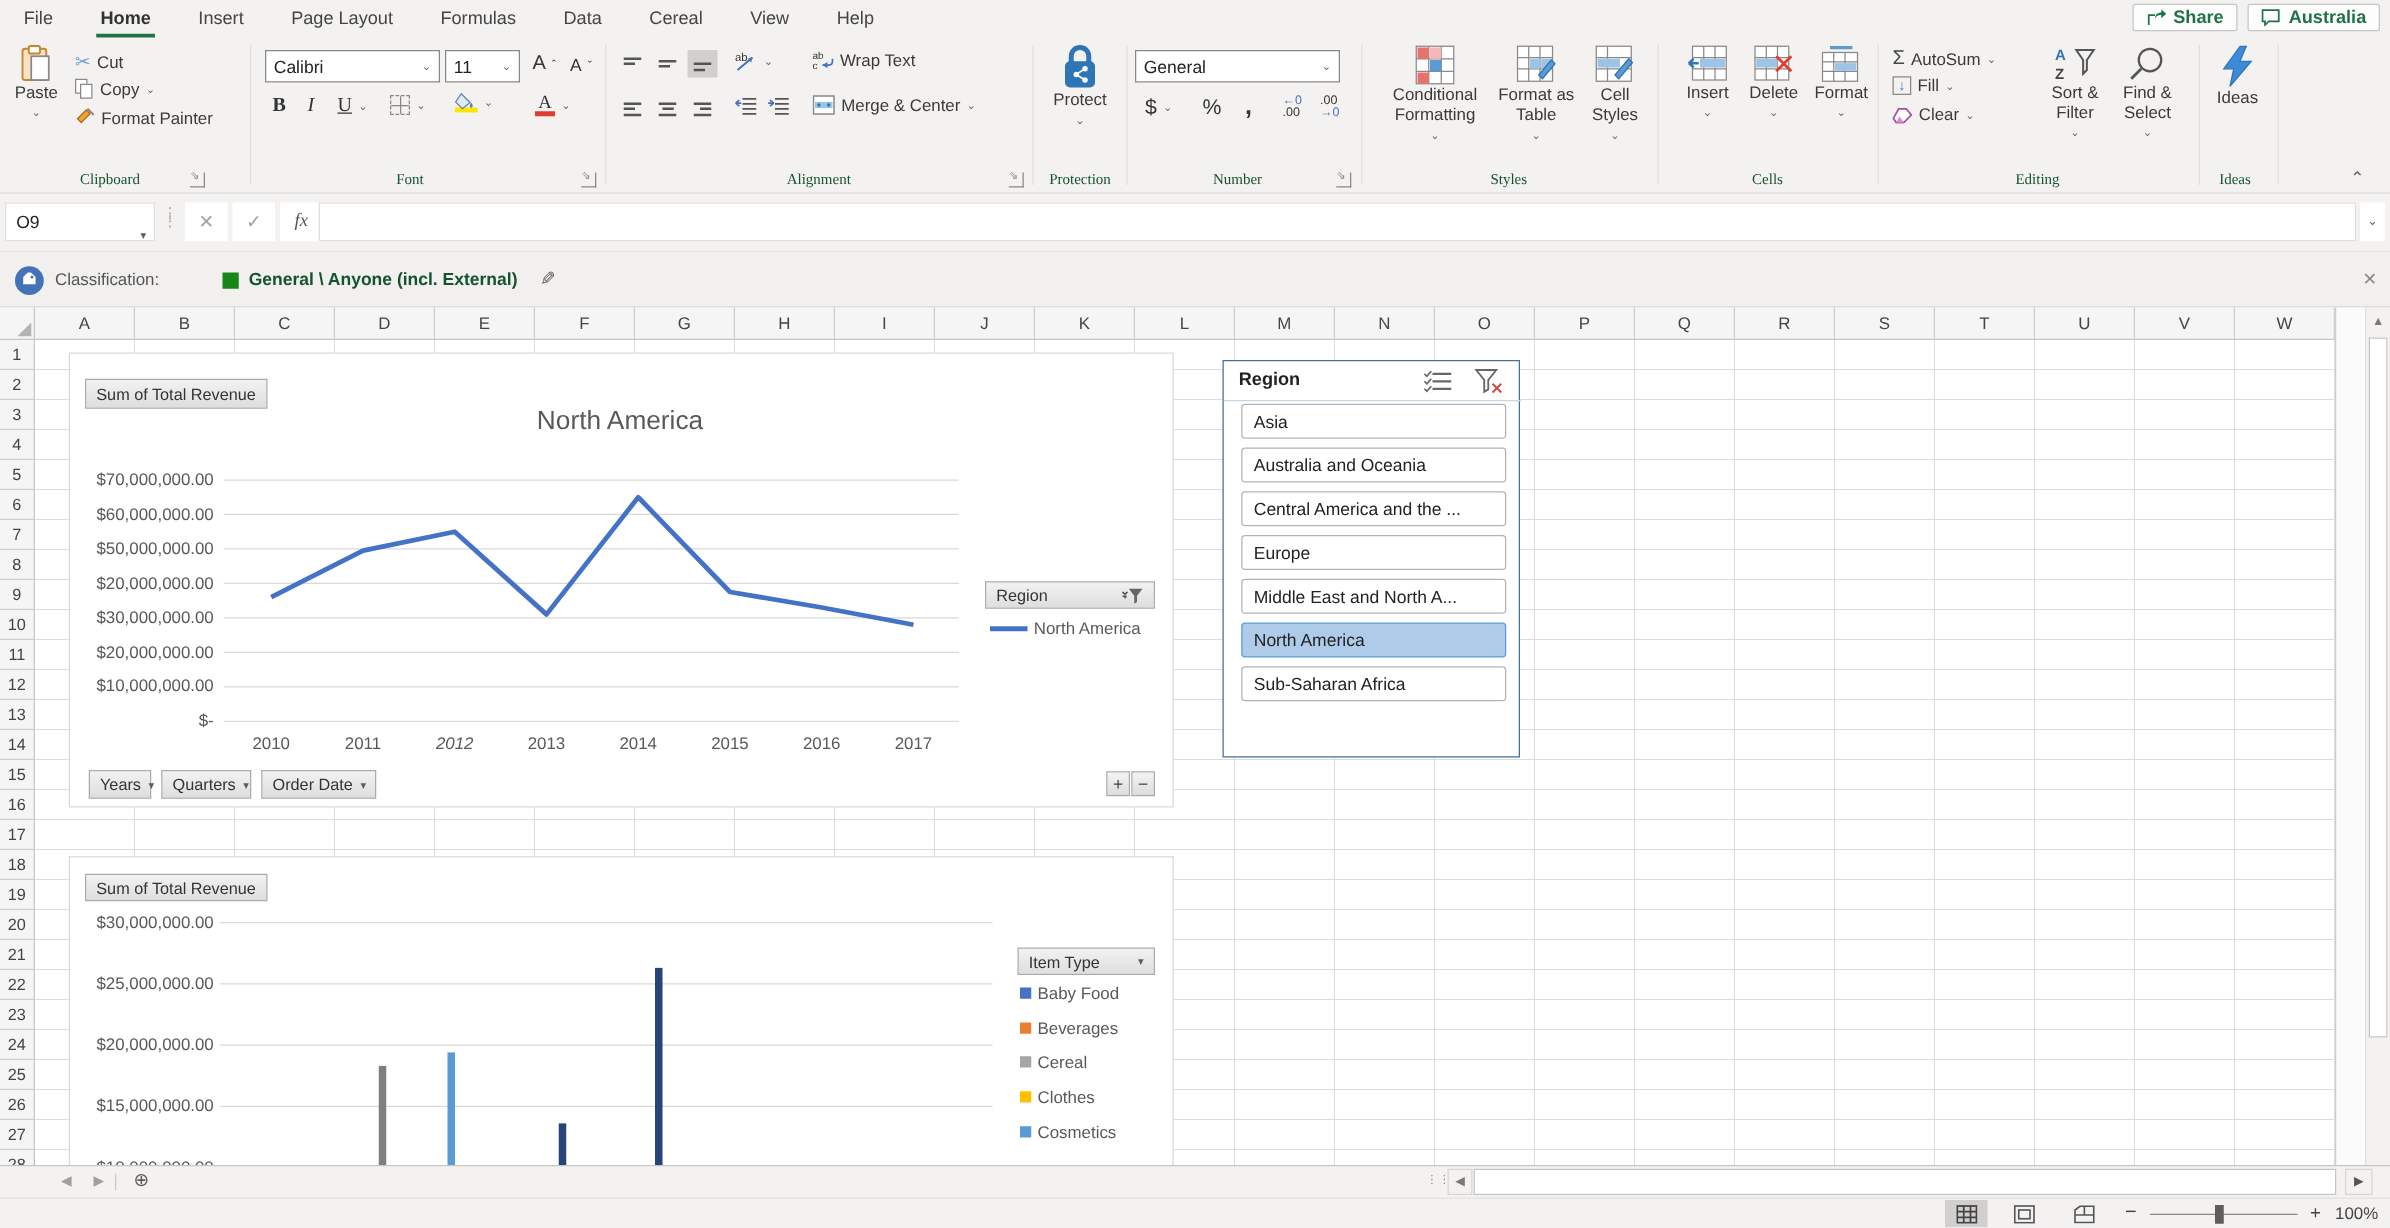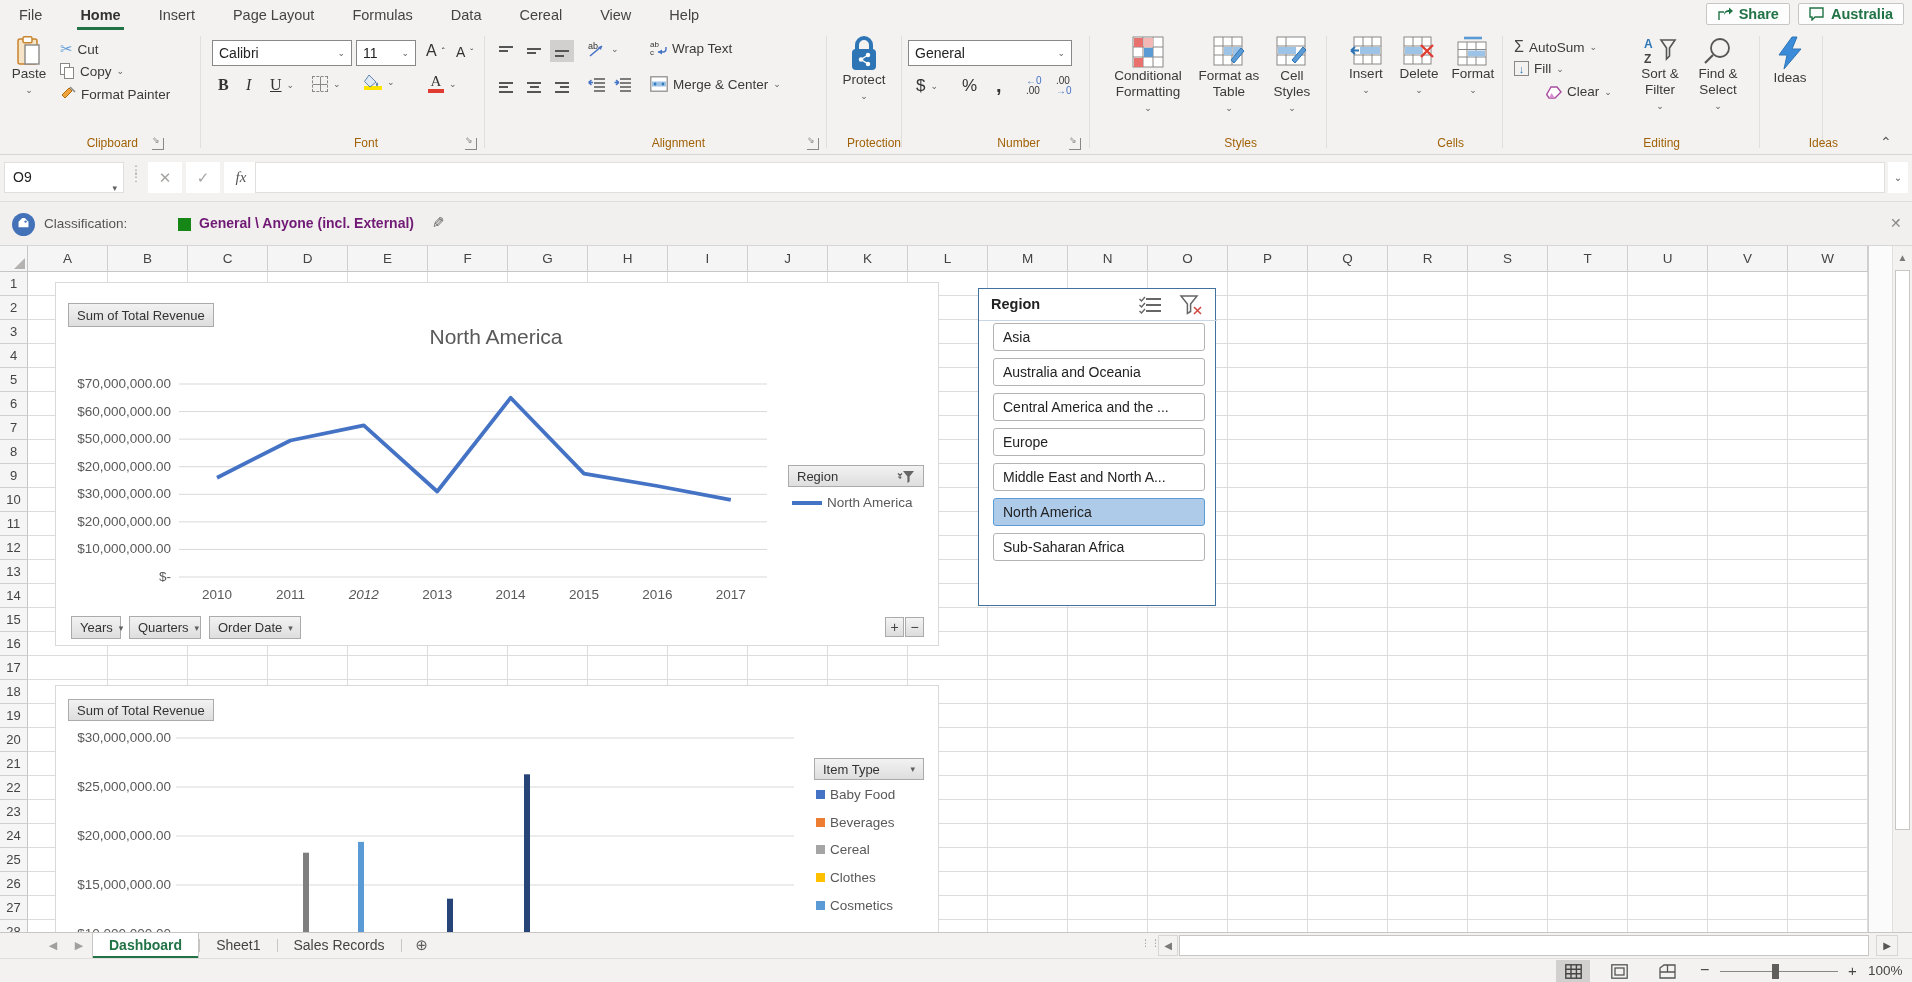--- a/index.html
+++ b/index.html
@@ -12,21 +12,21 @@
 
   
   #ribbon { position:absolute; left:0; top:0; width:1912px; height:155px; background:#f3f2f1; border-bottom:1px solid #d8d6d4; }
   #tabrow { position:absolute; left:0; top:0; width:1912px; height:32px; display:flex; align-items:center; }
   .rtab { padding:0 19px; font-size:14.5px; color:#444; height:32px; line-height:30px; position:relative; cursor:default; }
   .rtab.active { font-weight:bold; color:#217346; color:#333; }
   .rtab.active:after { content:""; position:absolute; left:16px; right:16px; bottom:2px; height:3px; background:#217346; }
   #tabrow-right { position:absolute; right:8px; top:3px; display:flex; gap:8px; }
   .pillbtn { display:flex; align-items:center; gap:6px; border:1px solid #c8c6c4; background:#fdfdfd; border-radius:2px; padding:2px 10px; font-size:14.5px; font-weight:bold; color:#217346; }
   .grp-divider { position:absolute; top:36px; height:112px; width:1px; background:#e1dfdd; }
-  .grp-label { position:absolute; top:136px; font-size:12px; color:#a16207; text-align:right; }
+  .grp-label { position:absolute; top:136px; font-size:12px; color:#14532d; text-align:center;font-family:Liberation Serif, serif; }
   .launcher { position:absolute; top:138px; width:12px; height:12px; border-right:1.5px solid #8a8886; border-bottom:1.5px solid #8a8886; font-size:9px; color:#8a8886; }
   .launcher:after{ content:"⇘"; position:absolute; left:0; top:-3px; }
   .ribbtn-sm { position:absolute; display:flex; align-items:center; gap:5px; font-size:13.5px; color:#3b3a39; white-space:nowrap; }
   .bigbtn { position:absolute; display:flex; flex-direction:column; align-items:center; font-size:13.5px; color:#3b3a39; text-align:center; line-height:16px; }
   .chev { font-size:9px; color:#605e5c; }
   .combo { position:absolute; background:#fff; border:1px solid #8a8886; display:flex; align-items:center; justify-content:space-between; padding:0 6px; font-size:14px; color:#222; }
   .fmt-letter { font-size:16px; font-family:"Liberation Serif", serif; color:#333; }
   .lines { display:inline-block; }
   .lines i { display:block; background:#555; height:2px; margin:2.5px 0; }
   .iconbox { display:flex; align-items:center; justify-content:center; }
@@ -38,21 +38,21 @@
   #namebox .chev { position:absolute; right:6px; top:11px; }
   .fbtn { position:absolute; top:7px; width:34px; height:31px; text-align:center; line-height:31px; font-size:15px; color:#a5a3a1; background:#fff; }
   #fx-input { position:absolute; left:255px; top:7px; width:1630px; height:31px; background:#fff; border:1px solid #e1dfdd; }
   #fbar-expand { position:absolute; left:1888px; top:7px; width:20px; height:31px; background:#fff; text-align:center; line-height:31px; font-size:10px; color:#605e5c; }
 
   
   #classbar { position:absolute; left:0; top:202px; width:1912px; height:44px; background:#f1f0ef; border-bottom:1px solid #d8d6d4; display:flex; align-items:center; }
   #class-circle { position:absolute; left:12px; top:11px; width:23px; height:23px; border-radius:50%; background:#4472b8; display:flex; align-items:center; justify-content:center; }
   #class-label { position:absolute; left:44px; font-size:13.5px; color:#555; top:14px; }
   #class-square { position:absolute; left:178px; top:16px; width:13px; height:13px; background:#168716; }
-  #class-value { position:absolute; left:199px; top:13px; font-size:14px; font-weight:bold; color:#701a75; }
+  #class-value { position:absolute; left:199px; top:13px; font-size:14px; font-weight:bold; color:#14532d; }
   #class-edit { position:absolute; left:432px; top:12px; font-size:15px; color:#605e5c; transform:scaleX(-1); }
   #class-close { position:absolute; left:1890px; top:13px; font-size:14px; color:#8a8886; }
 
   
   #grid-corner { position:absolute; left:0; top:246px; width:28px; height:26px; background:#f5f5f5; border-right:1px solid #c6c6c6; border-bottom:1px solid #c6c6c6; }
   #grid-corner:after { content:""; position:absolute; right:2px; bottom:2px; border-left:11px solid transparent; border-bottom:11px solid #b5b3b1; }
   #colheads { position:absolute; left:28px; top:246px; height:26px; display:flex; }
   .colhead { width:80px; height:26px; background:#f5f5f5; border-right:1px solid #d0cece; border-bottom:1px solid #c6c6c6; text-align:center; line-height:26px; font-size:13.5px; color:#444; }
   #rowheads { position:absolute; left:0; top:272px; width:28px; }
   .rowhead { width:28px; height:24px; background:#f5f5f5; border-right:1px solid #c6c6c6; border-bottom:1px solid #d0cece; text-align:center; line-height:24px; font-size:13px; color:#444; }
@@ -417,21 +417,21 @@
     <div class="ribbtn-sm" style="left:1514px;top:38px">
       <span style="font-size:16px;color:#444">Σ</span>
       <span>AutoSum</span>
       <span class="chev">⌄</span>
     </div>
     <div class="ribbtn-sm" style="left:1514px;top:61px">
       <span style="width:15px;height:15px;border:1px solid #8a8886;display:inline-flex;align-items:center;justify-content:center;color:#2e75b6;font-size:11px">↓</span>
       <span>Fill</span>
       <span class="chev">⌄</span>
     </div>
-    <div class="ribbtn-sm" style="left:1546px;top:84px">
+    <div class="ribbtn-sm" style="left:1514px;top:84px">
       <svg width="16" height="14" viewBox="0 0 16 14">
           <path d="M5 2 L11 2 L15 7 L9 13 L3 13 L0.7 9.5 Z" fill="#fff" stroke="#a84ca0" stroke-width="1.4"></path>
           <path d="M3 13 L9 13 L5.5 8 Z" fill="#d88ed2"></path>
         </svg>
       <span>Clear</span>
       <span class="chev">⌄</span>
     </div>
     <div class="bigbtn" style="left:1632px;top:36px;width:56px">
       <svg width="34" height="30" viewBox="0 0 34 30">
           <text x="1" y="12" font-size="12" fill="#2e75b6" font-weight="bold">A</text>
@@ -692,27 +692,20 @@
           <span class="legend-swatch" style="background: rgb(91, 155, 213);"></span>
           <span>Cosmetics</span>
         </div>
       </div>
   </div>
 
   <div id="tabbar">
     <div style="width:40px"></div>
     <div class="navarrow">◀</div>
     <div class="navarrow">▶</div>
-    <div id="sheettabs" style="display:flex">
-        <div class="sheettab active">Dashboard</div>
-        <div class="tabsep"></div>
-        <div class="sheettab">Sheet1</div>
-        <div class="tabsep"></div>
-        <div class="sheettab">Sales Records</div>
-      </div>
     <div class="tabsep"></div>
     <div id="newsheet">⊕</div>
     <div id="hscroll-handle">⋮⋮</div>
     <div id="hscroll-left">◀</div>
     <div id="hscroll-track"></div>
     <div id="hscroll-right">▶</div>
   </div>
 
   <div id="statusbar">
     <div class="viewbtn active" style="left:1556px">

